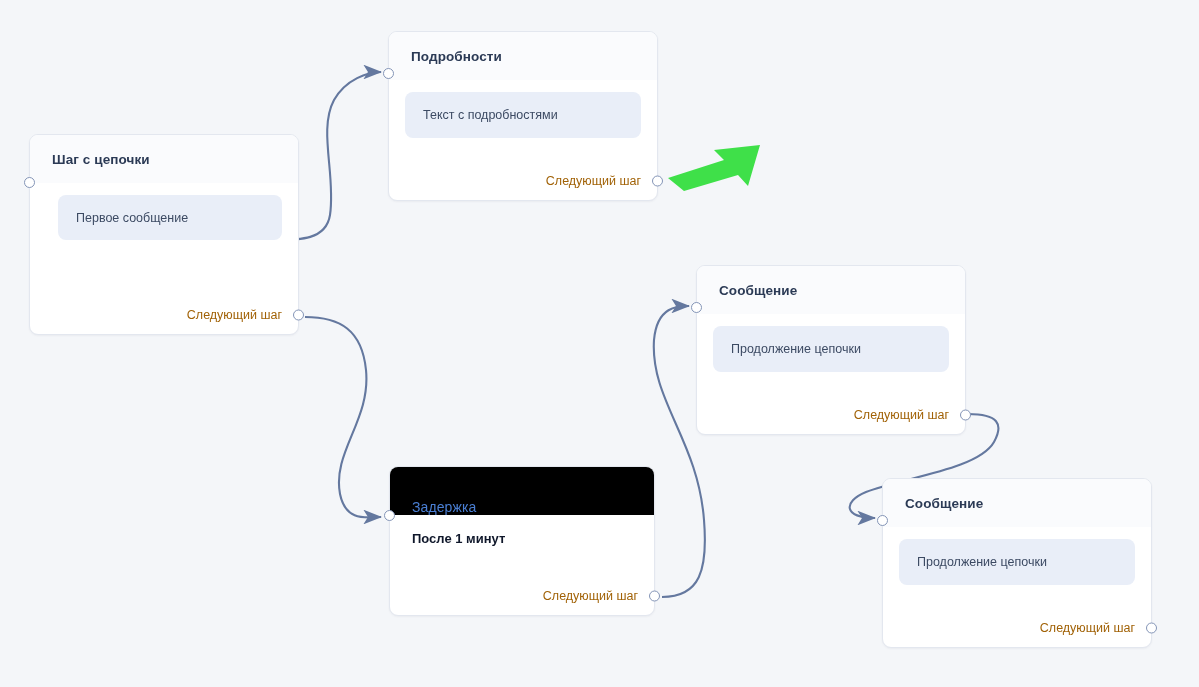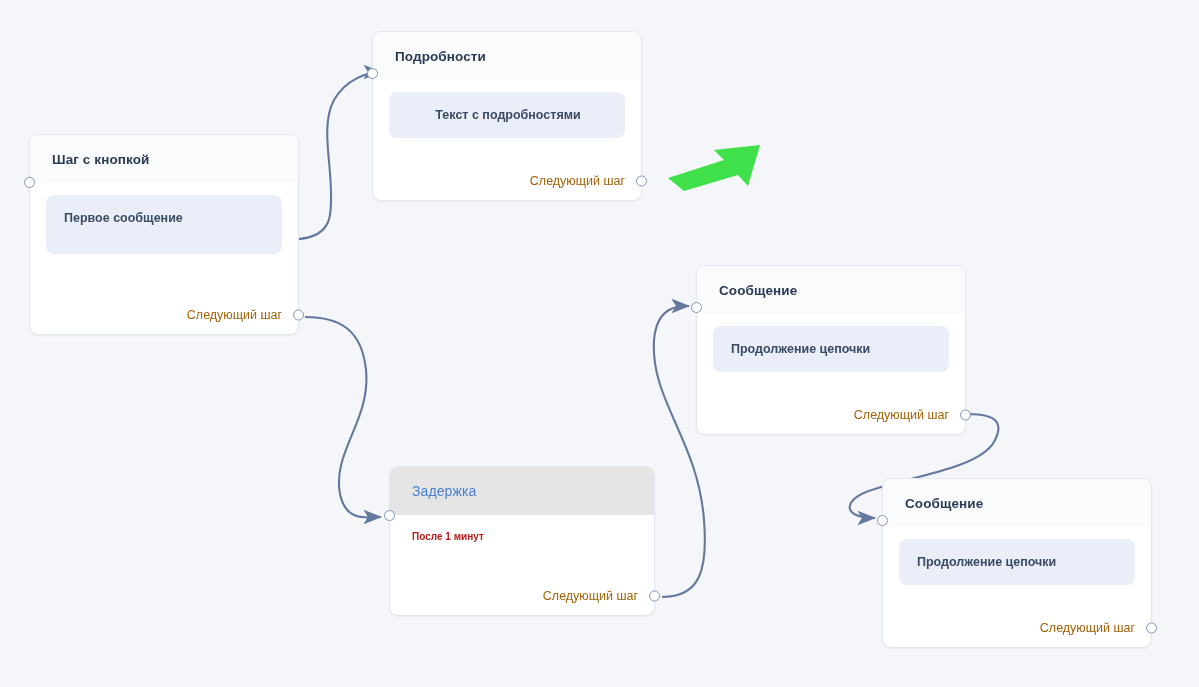--- a/index.html
+++ b/index.html
@@ -34,21 +34,22 @@
   }
   .node-header {
     height: 48px;
     background: #fafbfd;
     border-radius: 8px 8px 0 0;
     display: flex;
     align-items: center;
     padding: 0 0 0 22px;
   }
   .node-header.selected {
-    background: #e5e5e5;
+    background: #000000;
+    align-items: flex-end;
   }
   .node-title {
     font-size: 13.5px;
     font-weight: bold;
     color: #2b3a55;
     letter-spacing: 0.1px;
   }
   .node-header.selected .node-title {
     color: #4a7fd4;
     font-weight: normal;
@@ -56,47 +57,47 @@
   }
   .node-body {
     position: relative;
     padding: 12px 16px 0 16px;
   }
   .bubble {
     background: #e9eef8;
     border-radius: 8px;
     padding: 15px 16px 15px 18px;
     min-height: 42px;
-    font-weight: bold;
   }
   .bubble-text {
     font-size: 12.5px;
     color: #3c4a63;
     line-height: 1.3;
   }
   .bubble.with-button {
-    padding-bottom: 28px;
+    padding-bottom: 14px;
+    margin-left: 12px;
   }
   .msg-button {
     margin-top: 12px;
     background: #ffffff;
     border-radius: 7px;
     height: 31px;
     display: flex;
     align-items: center;
     justify-content: center;
     position: relative;
   }
   .msg-button-label {
     font-size: 12.5px;
     color: #37445c;
   }
   .plain-text {
-    font-size: 10px;
-    color: #b91c1c;
+    font-size: 13px;
+    color: #0f172a;
     font-weight: bold;
     padding: 4px 0 0 6px;
   }
   .node-footer {
     position: absolute;
     right: 16px;
     bottom: 12px;
     display: flex;
     align-items: center;
   }
@@ -154,35 +155,35 @@
 
     <path d="M 968,414 C 998,414 1004,424 994,442 C 978,470 900,478 866,492 C 842,502 844,518 875,518" fill="none" stroke="#64789f" stroke-width="2.1" marker-end="url(#arrowhead)"></path>
 
     <g class="annotation-arrow">
       <path d="M 668,178 L 724,160 L 714,150 L 760,145 L 748,186 L 738,175 L 684,191 Z" fill="#3fe049"></path>
     </g>
   </svg>
 
   <div class="node" style="left:29px; top:134px; width:270px; height:201px;">
     <div class="node-header">
-      <span class="node-title">Шаг с кнопкой</span>
+      <span class="node-title">Шаг с цепочки</span>
     </div>
     <div class="port port-in" style="top:42px;"></div>
     <div class="node-body">
       <div class="bubble with-button">
         <div class="bubble-text">Первое сообщение</div>
       </div>
     </div>
     <div class="node-footer">
       <span class="footer-label">Следующий шаг</span>
       <span class="port port-out-footer"></span>
     </div>
   </div>
 
-  <div class="node" style="left:372px; top:31px; width:270px; height:170px;text-align:center;">
+  <div class="node" style="left:388px; top:31px; width:270px; height:170px;">
     <div class="node-header">
       <span class="node-title">Подробности</span>
     </div>
     <div class="port port-in" style="top:36px;"></div>
     <div class="node-body">
       <div class="bubble">
         <div class="bubble-text">Текст с подробностями</div>
       </div>
     </div>
     <div class="node-footer">

